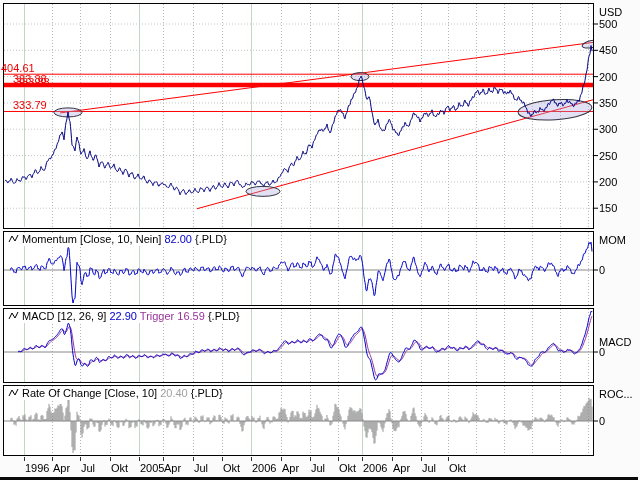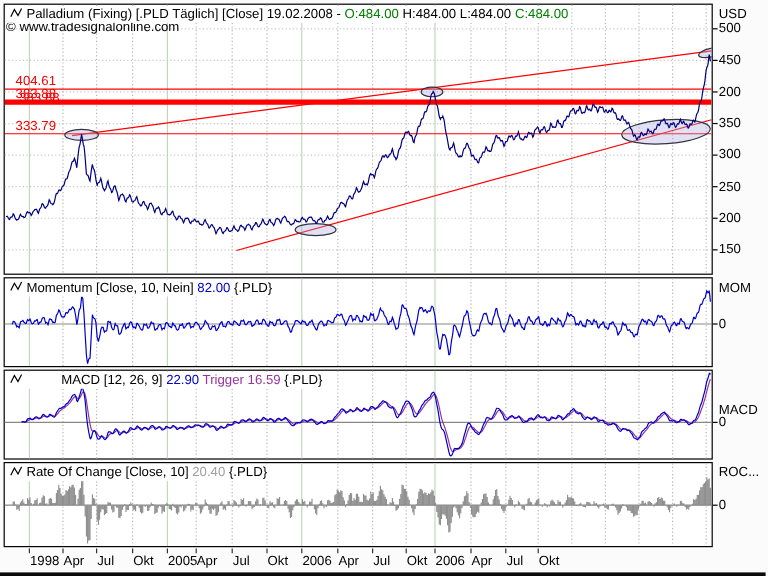--- a/index.html
+++ b/index.html
@@ -168,36 +168,30 @@
       <line x1="251.5" y1="457" x2="251.5" y2="461" stroke="#333" stroke-width="1"></line>
       <line x1="281.5" y1="457" x2="281.5" y2="461" stroke="#333" stroke-width="1"></line>
       <line x1="310.5" y1="457" x2="310.5" y2="461" stroke="#333" stroke-width="1"></line>
       <line x1="338.5" y1="457" x2="338.5" y2="461" stroke="#333" stroke-width="1"></line>
       <line x1="362.5" y1="457" x2="362.5" y2="461" stroke="#333" stroke-width="1"></line>
       <line x1="392.5" y1="457" x2="392.5" y2="461" stroke="#333" stroke-width="1"></line>
       <line x1="421.5" y1="457" x2="421.5" y2="461" stroke="#333" stroke-width="1"></line>
       <line x1="448.5" y1="457" x2="448.5" y2="461" stroke="#333" stroke-width="1"></line>
     </svg>
 
-  <div class="hdr" id="main-title" style="left:6px;top:5px;">
-    <svg width="12" height="11">
-      <polyline points="1,9 4,3 7,8 10,2" fill="none" stroke="#000" stroke-width="1"></polyline>
-    </svg><span id="main-title-text"><span style="color: rgb(0, 0, 0);">Palladium (Fixing) [.PLD  Täglich] [Close] 19.02.2008 - </span><span style="color: rgb(0, 128, 0);">O:484.00</span><span style="color: rgb(0, 0, 0);"> H:484.00 L:484.00 </span><span style="color: rgb(0, 128, 0);">C:484.00</span></span>
-  </div>
-  <div class="watermark">© www.tradesignalonline.com</div>
 
   <div class="hdr" id="hdr-momentum" style="left:6px;top:233px;">
     <svg width="12" height="11">
       <polyline points="1,9 4,3 7,8 10,2" fill="none" stroke="#000" stroke-width="1"></polyline>
     </svg><span><span style="color: rgb(0, 0, 0);">Momentum [Close, 10, Nein] </span><span style="color: rgb(0, 0, 204);">82.00</span><span style="color: rgb(0, 0, 0);"> {.PLD}</span></span>
   </div>
   <div class="hdr" id="hdr-macd" style="left:6px;top:310px;">
     <svg width="12" height="11">
       <polyline points="1,9 4,3 7,8 10,2" fill="none" stroke="#000" stroke-width="1"></polyline>
-    </svg><span><span style="color: rgb(0, 0, 0); margin-left: 29px;">MACD [12, 26, 9] </span><span style="color: rgb(0, 0, 204);">22.90</span><span style="color: rgb(153, 51, 153);"> Trigger 16.59</span><span style="color: rgb(0, 0, 0);"> {.PLD}</span></span>
+    </svg><span><span style="color: rgb(0, 0, 0);">MACD [12, 26, 9] </span><span style="color: rgb(0, 0, 204);">22.90</span><span style="color: rgb(153, 51, 153);"> Trigger 16.59</span><span style="color: rgb(0, 0, 0);"> {.PLD}</span></span>
   </div>
   <div class="hdr" id="hdr-roc" style="left:6px;top:387px;">
     <svg width="12" height="11">
       <polyline points="1,9 4,3 7,8 10,2" fill="none" stroke="#000" stroke-width="1"></polyline>
     </svg><span><span style="color: rgb(0, 0, 0);">Rate Of Change [Close, 10] </span><span style="color: rgb(160, 160, 160);">20.40</span><span style="color: rgb(0, 0, 0);"> {.PLD}</span></span>
   </div>
 
   <div class="rlab" style="top:6px;text-align:center;">USD</div>
   <div id="right-axis"></div>
 
@@ -212,33 +206,33 @@
     <div class="ticklab" style="top: 123.263px;">300</div>
     <div class="ticklab" style="top: 149.579px;">250</div>
     <div class="ticklab" style="top: 175.895px;">200</div>
     <div class="ticklab" style="top: 202.211px;">150</div>
     <div class="rlab" style="top: 234px;">MOM</div>
     <div class="ticklab" style="top: 264px;">0</div>
     <div class="rlab" style="top: 311px; margin-top: 25px;">MACD</div>
     <div class="ticklab" style="top: 346px;">0</div>
     <div class="rlab" style="top: 388px;">ROC...</div>
     <div class="ticklab" style="top: 415px;">0</div>
-    <div class="xlab" style="left: 25px;">1998</div>
+    <div class="xlab" style="left: 25px;">1996</div>
     <div class="xlab" style="left: 53px;">Apr</div>
     <div class="xlab" style="left: 81px;">Jul</div>
     <div class="xlab" style="left: 111px;">Okt</div>
     <div class="xlab" style="left: 140px;">2005</div>
     <div class="xlab" style="left: 164px;">Apr</div>
     <div class="xlab" style="left: 194px;">Jul</div>
     <div class="xlab" style="left: 223px;">Okt</div>
     <div class="xlab" style="left: 252px;">2006</div>
     <div class="xlab" style="left: 282px;">Apr</div>
     <div class="xlab" style="left: 311px;">Jul</div>
     <div class="xlab" style="left: 339px;">Okt</div>
     <div class="xlab" style="left: 363px;">2006</div>
     <div class="xlab" style="left: 393px;">Apr</div>
     <div class="xlab" style="left: 422px;">Jul</div>
     <div class="xlab" style="left: 449px;">Okt</div>
-    <div class="redlab" style="left: 13px; top: 63.2053px; text-align: right;">404.61</div>
+    <div class="redlab" style="left: 1px; top: 63.2053px; text-align: right;">404.61</div>
     <div class="redlab" style="left: 13px; top: 74.1158px;">383.88</div>
     <div class="redlab" style="left: 16px; top: 77.1158px;">383.88</div>
     <div class="redlab" style="left: 13px; top: 100.479px;">333.79</div>
   </div>
 
 </body></html>

